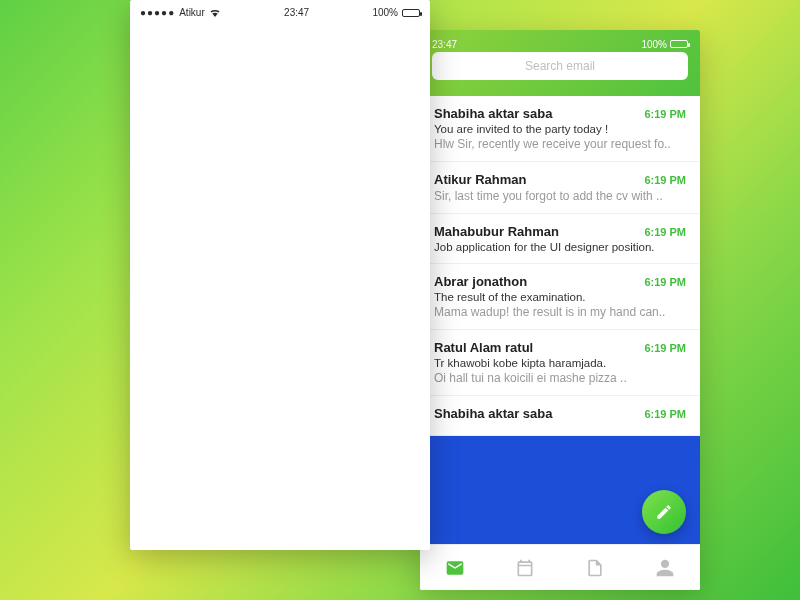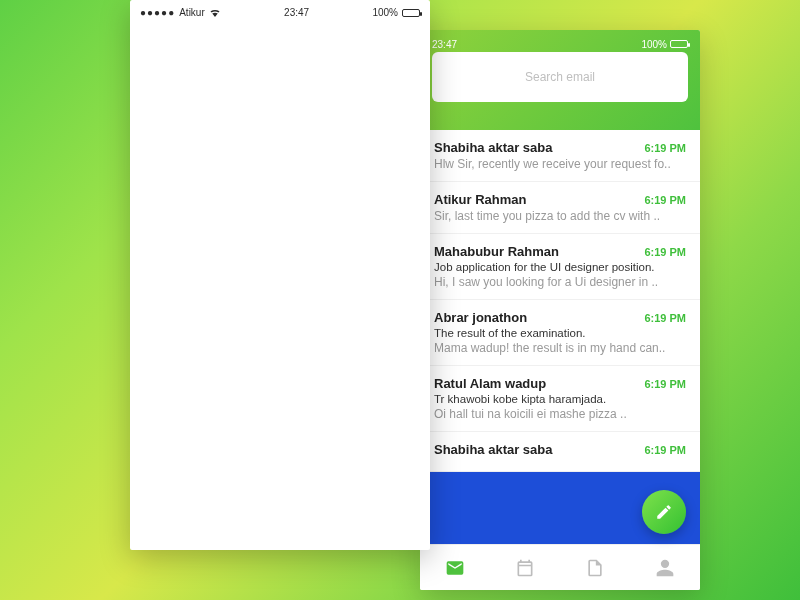--- a/index.html
+++ b/index.html
@@ -44,21 +44,21 @@
   }
   .battery::after{content:"";position:absolute;right:-3px;top:2px;width:2px;height:4px;background:#fff;border-radius:1px;}
   .battery .fill{background:#fff;height:100%;width:100%;}
   .titlebar {
     display:flex; align-items:center; justify-content:center; position:relative; height:40px;
   }
   .titlebar h1{font-size:17px; font-weight:500;}
   .more-btn{position:absolute; right:2px; top:8px; width:24px; height:24px; display:flex; flex-direction:column; align-items:center; justify-content:center; gap:3px; cursor:pointer;}
   .more-btn span{width:3px;height:3px;background:#fff;border-radius:50%;}
   .searchbar{
-    background:#fff; border-radius:6px; height:50px; margin:0 0 28px 0;
+    background:#fff; border-radius:6px; height:28px; margin:0 0 16px 0;
     display:flex; align-items:center; justify-content:center;
     color:#bfbfbf; font-size:12px;
   }
   .list{flex:1; overflow:hidden; background:#1d4ed8;}
   .row{
     background:#fff; padding:10px 14px 10px 14px; border-bottom:1px solid #f0f0f0;
     position:relative;
   }
   .row .top{display:flex; justify-content:space-between; align-items:baseline;}
   .sender{font-size:13px; font-weight:700; color:#222;}
@@ -123,48 +123,48 @@
       <span>Search email</span>
     </div>
   </div>
 
   <div class="list" id="email-list">
       <div class="row">
         <div class="top">
           <span class="sender">Shabiha aktar saba</span>
           <span class="time">6:19 PM</span>
         </div>
+        <div class="subject">You are invited to the party today !</div>
         <div class="preview">Hlw Sir, recently we receive your request fo..</div>
       </div>
       <div class="row">
         <div class="top">
           <span class="sender">Atikur Rahman</span>
           <span class="time">6:19 PM</span>
         </div>
-        <div class="preview">Sir, last time you pizza to add the cv with ..</div>
+        <div class="preview">Sir, last time you forgot to add the cv with ..</div>
       </div>
       <div class="row">
         <div class="top">
           <span class="sender">Mahabubur Rahman</span>
           <span class="time">6:19 PM</span>
         </div>
         <div class="subject">Job application for the UI designer position.</div>
-        <div class="preview">Hi, I saw you looking for a Ui designer in ..</div>
       </div>
       <div class="row">
         <div class="top">
           <span class="sender">Abrar jonathon</span>
           <span class="time">6:19 PM</span>
         </div>
         <div class="subject">The result of the examination.</div>
         <div class="preview">Mama wadup! the result is in my hand can..</div>
       </div>
       <div class="row">
         <div class="top">
-          <span class="sender">Ratul Alam wadup</span>
+          <span class="sender">Ratul Alam ratul</span>
           <span class="time">6:19 PM</span>
         </div>
         <div class="subject">Tr khawobi kobe kipta haramjada.</div>
         <div class="preview">Oi hall tui na koicili ei mashe pizza ..</div>
       </div>
       <div class="row">
         <div class="top">
           <span class="sender">Shabiha aktar saba</span>
           <span class="time">6:19 PM</span>
         </div>

